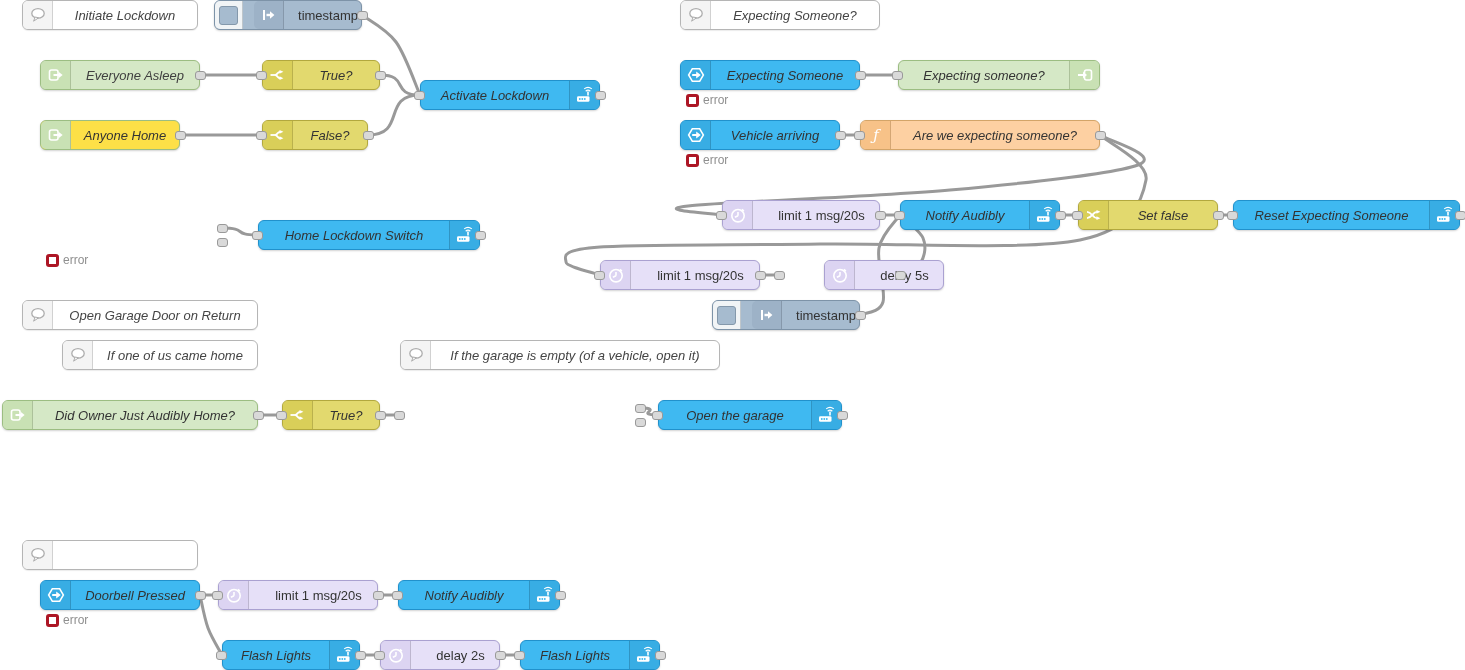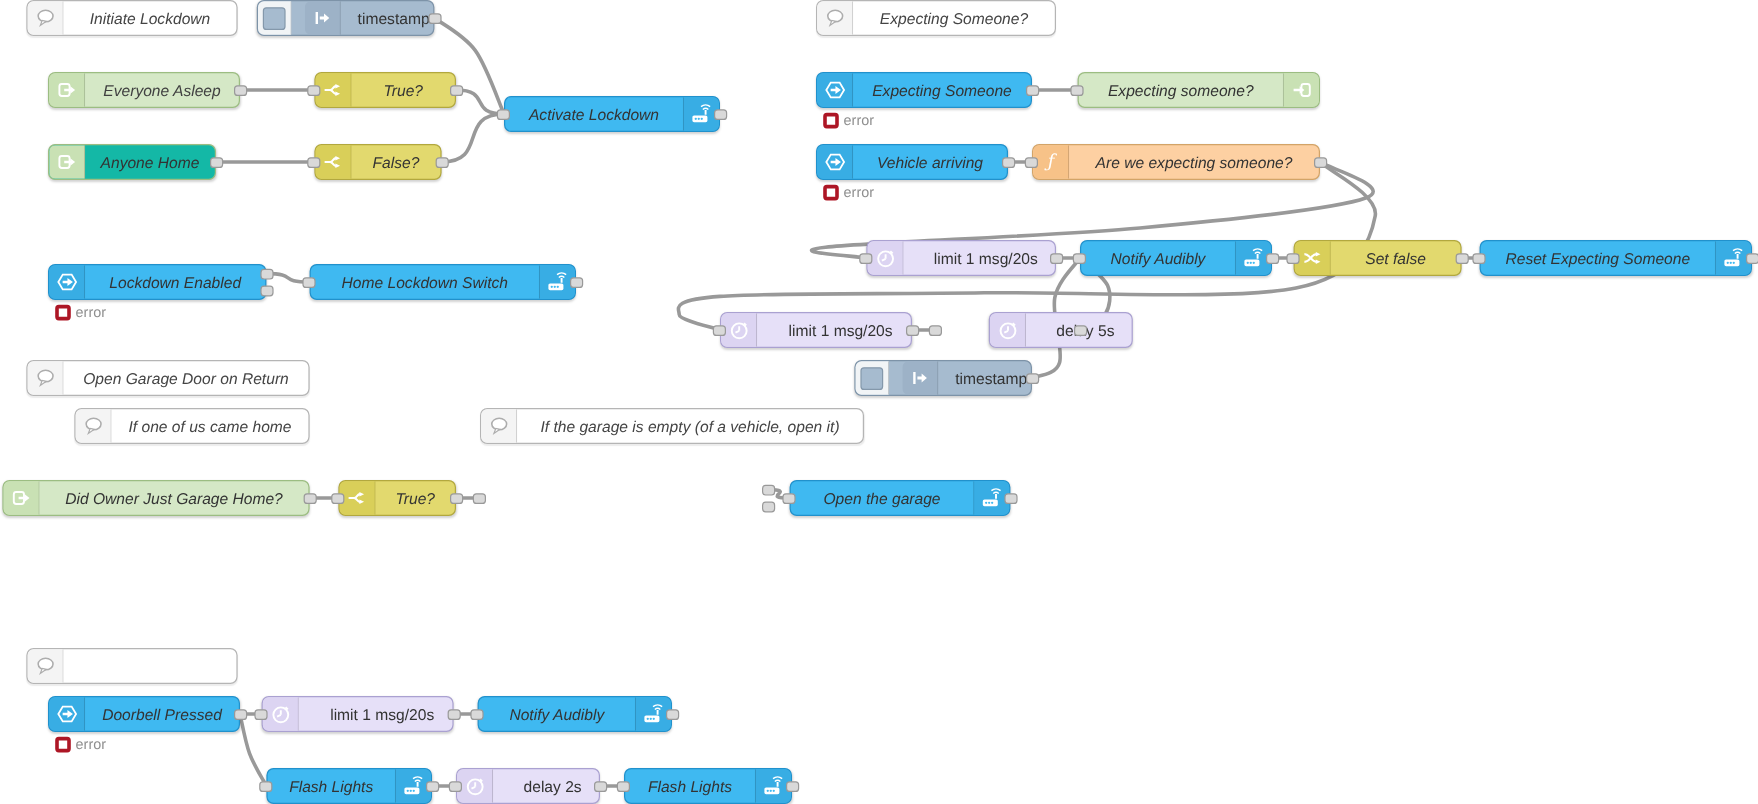--- a/index.html
+++ b/index.html
@@ -97,21 +97,21 @@
           <path d="M6,9 C8.5,9 8.5,5.8 11,5.8" fill="none" stroke="#fff" stroke-width="1.8"></path>
           <path d="M6,9 C8.5,9 8.5,12.2 11,12.2" fill="none" stroke="#fff" stroke-width="1.8"></path>
           <path d="M10.5,3.9 L14.4,5.8 L10.5,7.7 Z" fill="#fff"></path>
           <path d="M10.5,10.3 L14.4,12.2 L10.5,14.1 Z" fill="#fff"></path>
         </svg>
       </div>
       <div class="label">True?</div>
     </div>
     <div class="port" style="left: 256px; top: 70.5px;"></div>
     <div class="port" style="left: 375px; top: 70.5px;"></div>
-    <div class="node" style="left: 40px; top: 120px; width: 140px; background: #14b8a6; border-color: rgb(156, 189, 130); color: rgb(51, 51, 51); text-align: right;">
+    <div class="node" style="left: 40px; top: 120px; width: 140px; background: #fde047; border-color: rgb(156, 189, 130); color: rgb(51, 51, 51); text-align: right;">
       <div class="strip left" style="background: rgb(201, 225, 180);">
         <svg width="18" height="18" viewBox="0 0 18 18">
           <rect x="2.5" y="4" width="8.5" height="10" rx="2" fill="none" stroke="#fff" stroke-width="1.6"></rect>
           <path d="M6.5,9 H12.4" stroke="#fff" stroke-width="2"></path>
           <path d="M11.6,5.8 L15.6,9 L11.6,12.2 Z" fill="#fff"></path>
         </svg>
       </div>
       <div class="label">Anyone Home</div>
     </div>
     <div class="port" style="left: 175px; top: 130.5px;"></div>
@@ -138,29 +138,20 @@
           <circle cx="7.3" cy="13" r="0.95" fill="#3fb9f1"></circle>
           <circle cx="9.8" cy="13" r="0.95" fill="#3fb9f1"></circle>
           <path d="M13,9.6 V5.6" stroke="#fff" stroke-width="1.6"></path>
           <path d="M10.7,5.2 A3.4,3.4 0 0 1 15.3,5.2" fill="none" stroke="#fff" stroke-width="1.2"></path>
           <path d="M9.2,2.9 A6,6 0 0 1 16.8,2.9" fill="none" stroke="#fff" stroke-width="1.2"></path>
         </svg>
       </div>
     </div>
     <div class="port" style="left: 414px; top: 90.5px;"></div>
     <div class="port" style="left: 595px; top: 90.5px;"></div>
-    <div class="node" style="left: 40px; top: 220px; width: 182px; background: rgb(63, 185, 241); border-color: rgb(33, 145, 204); color: rgb(51, 51, 51);">
-      <div class="strip left" style="background: rgb(56, 173, 228);">
-        <svg width="18" height="18" viewBox="0 0 18 18">
-          <path d="M5.3,2.8 H12.7 L16.4,9 L12.7,15.2 H5.3 L1.6,9 Z" fill="none" stroke="#fff" stroke-width="1.5"></path>
-          <path d="M5.2,7.9 H9.2 V5.6 L13.8,9 L9.2,12.4 V10.1 H5.2 Z" fill="#fff"></path>
-        </svg>
-      </div>
-      <div class="label">Lockdown Enabled</div>
-    </div>
     <div class="port" style="left: 217px; top: 223.5px;"></div>
     <div class="port" style="left: 217px; top: 237.5px;"></div>
     <div class="err" style="left: 46px; top: 253px;">
       <span class="sq"></span>
       <span>error</span>
     </div>
     <div class="node" style="left: 258px; top: 220px; width: 222px; background: rgb(63, 185, 241); border-color: rgb(33, 145, 204); color: rgb(51, 51, 51);">
       <div class="label">Home Lockdown Switch</div>
       <div class="strip right" style="background: rgb(56, 173, 228);">
         <svg width="19" height="18" viewBox="0 0 19 18">
@@ -360,21 +351,21 @@
       <div class="label">If the garage is empty (of a vehicle, open it)</div>
     </div>
     <div class="node" style="left: 2px; top: 400px; width: 256px; background: rgb(213, 232, 198); border-color: rgb(156, 189, 130); color: rgb(51, 51, 51);">
       <div class="strip left" style="background: rgb(201, 225, 180);">
         <svg width="18" height="18" viewBox="0 0 18 18">
           <rect x="2.5" y="4" width="8.5" height="10" rx="2" fill="none" stroke="#fff" stroke-width="1.6"></rect>
           <path d="M6.5,9 H12.4" stroke="#fff" stroke-width="2"></path>
           <path d="M11.6,5.8 L15.6,9 L11.6,12.2 Z" fill="#fff"></path>
         </svg>
       </div>
-      <div class="label">Did Owner Just Garage Home?</div>
+      <div class="label">Did Owner Just Audibly Home?</div>
     </div>
     <div class="port" style="left: 253px; top: 410.5px;"></div>
     <div class="node" style="left: 282px; top: 400px; width: 98px; background: rgb(226, 217, 110); border-color: rgb(178, 168, 62); color: rgb(51, 51, 51);">
       <div class="strip left" style="background: rgb(217, 207, 89);">
         <svg width="17" height="18" viewBox="0 0 17 18">
           <path d="M1.5,9 H6" stroke="#fff" stroke-width="1.8" fill="none"></path>
           <path d="M6,9 C8.5,9 8.5,5.8 11,5.8" fill="none" stroke="#fff" stroke-width="1.8"></path>
           <path d="M6,9 C8.5,9 8.5,12.2 11,12.2" fill="none" stroke="#fff" stroke-width="1.8"></path>
           <path d="M10.5,3.9 L14.4,5.8 L10.5,7.7 Z" fill="#fff"></path>
           <path d="M10.5,10.3 L14.4,12.2 L10.5,14.1 Z" fill="#fff"></path>

